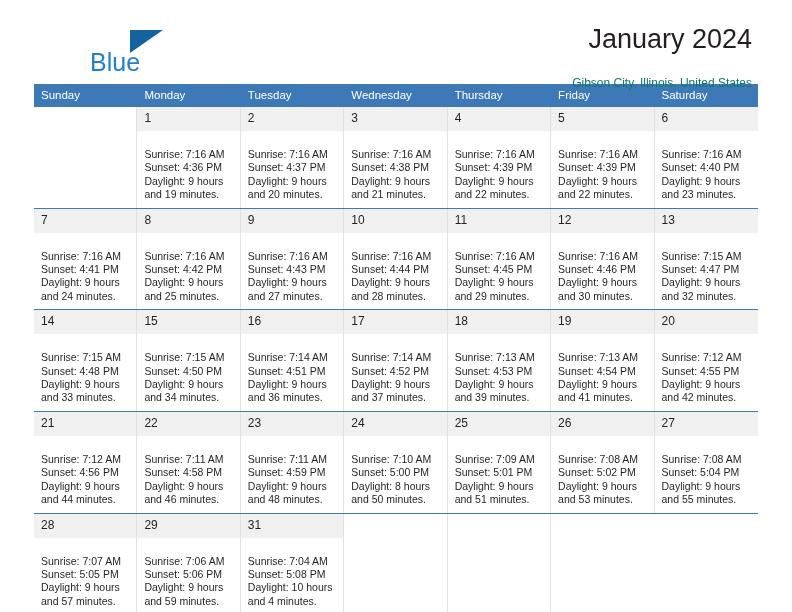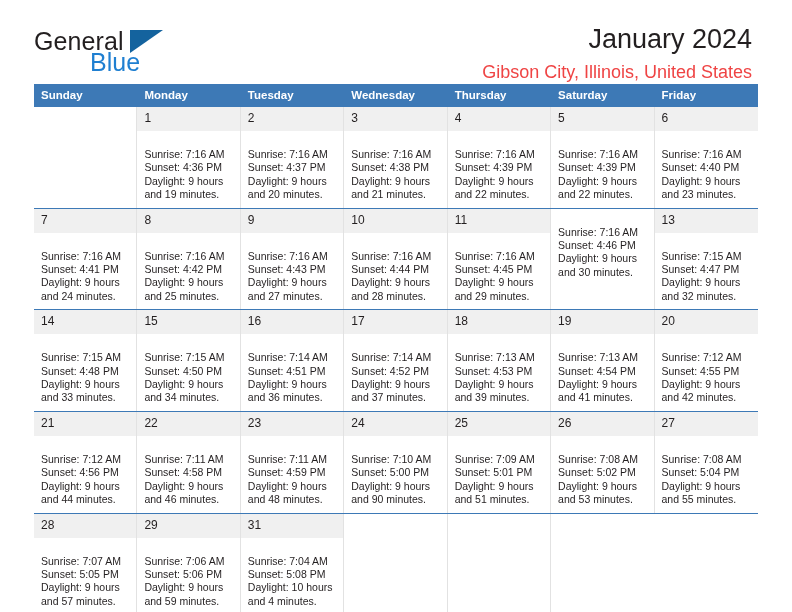--- a/index.html
+++ b/index.html
@@ -67,24 +67,24 @@
     top: 22px;
     text-align: right;
   }
   .cal-title {
     font-size: 27px;
     color: #231f20;
     line-height: 34px;
     white-space: nowrap;
   }
   .cal-sub {
-    font-size: 18px;
-    color: #ef4444;
+    font-size: 12px;
+    color: #0f766e;
     line-height: 22px;
-    margin-top: 5px;
+    margin-top: 16px;
     white-space: nowrap;
   }
 
   .week {
     display: flex;
     width: 724px;
     border-top: 1.6px solid #3d79b6;
   }
   .week:first-of-type {
     border-top: none;
@@ -130,56 +130,54 @@
     display: flex;
     width: 724px;
     background: #3d79b6;
   }
   .weekday {
     width: 103.43px;
     box-sizing: border-box;
     color: #ffffff;
     font-size: 11.5px;
     padding: 5px 0 6px 7px;
-    font-weight: bold;
   }
   .grid-wrap {
     margin-top: 6px;
   }
 </style>
 </head>
 <body>
 
 <div class="page">
 
   <div class="topbar">
 
     <div class="logo">
-      <span class="logo-general">General</span>
       <span class="logo-tri"></span>
       <span class="logo-blue">Blue</span>
     </div>
 
     <div class="title-block">
       <div class="cal-title">January 2024</div>
       <div class="cal-sub">Gibson City, Illinois, United States</div>
     </div>
 
   </div>
 
   <div class="grid-wrap">
 
     <div class="weekdays-header">
       <div class="weekday">Sunday</div>
       <div class="weekday">Monday</div>
       <div class="weekday">Tuesday</div>
       <div class="weekday">Wednesday</div>
       <div class="weekday">Thursday</div>
+      <div class="weekday">Friday</div>
       <div class="weekday">Saturday</div>
-      <div class="weekday">Friday</div>
     </div>
 
     <div id="weeks-container">
         <div class="week">
           <div class="daycell empty">
             <div class="daynum-bar"></div>
           </div>
           <div class="daycell">
             <div class="daynum-bar">1</div>
             <div class="details">
@@ -264,20 +262,21 @@
           </div>
           <div class="daycell">
             <div class="daynum-bar">11</div>
             <div class="details">
               <div>Sunrise: 7:16 AM</div>
               <div>Sunset: 4:45 PM</div>
               <div class="daylight">Daylight: 9 hours and 29 minutes.</div>
             </div>
           </div>
           <div class="daycell">
+            <div class="daynum-bar">12</div>
             <div class="details">
               <div>Sunrise: 7:16 AM</div>
               <div>Sunset: 4:46 PM</div>
               <div class="daylight">Daylight: 9 hours and 30 minutes.</div>
             </div>
           </div>
           <div class="daycell">
             <div class="daynum-bar">13</div>
             <div class="details">
               <div>Sunrise: 7:15 AM</div>
@@ -367,21 +366,21 @@
               <div>Sunrise: 7:11 AM</div>
               <div>Sunset: 4:59 PM</div>
               <div class="daylight">Daylight: 9 hours and 48 minutes.</div>
             </div>
           </div>
           <div class="daycell">
             <div class="daynum-bar">24</div>
             <div class="details">
               <div>Sunrise: 7:10 AM</div>
               <div>Sunset: 5:00 PM</div>
-              <div class="daylight">Daylight: 9 hours and 90 minutes.</div>
+              <div class="daylight">Daylight: 8 hours and 50 minutes.</div>
             </div>
           </div>
           <div class="daycell">
             <div class="daynum-bar">25</div>
             <div class="details">
               <div>Sunrise: 7:09 AM</div>
               <div>Sunset: 5:01 PM</div>
               <div class="daylight">Daylight: 9 hours and 51 minutes.</div>
             </div>
           </div>

